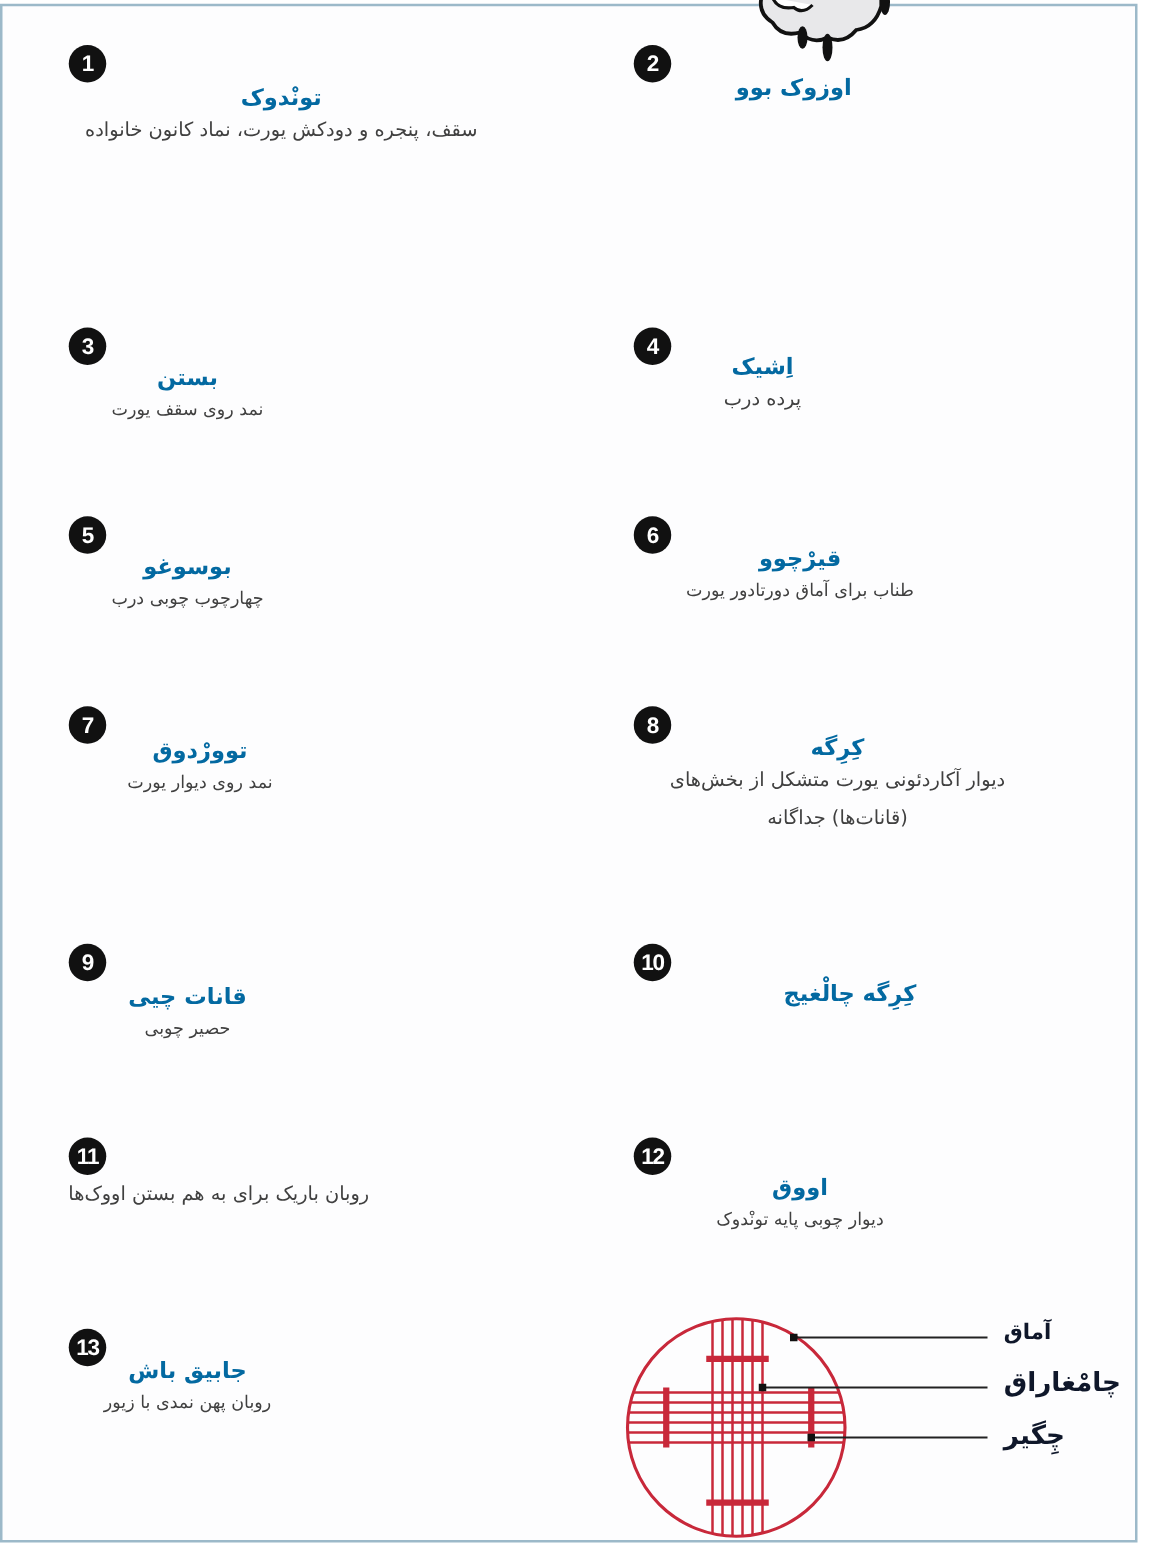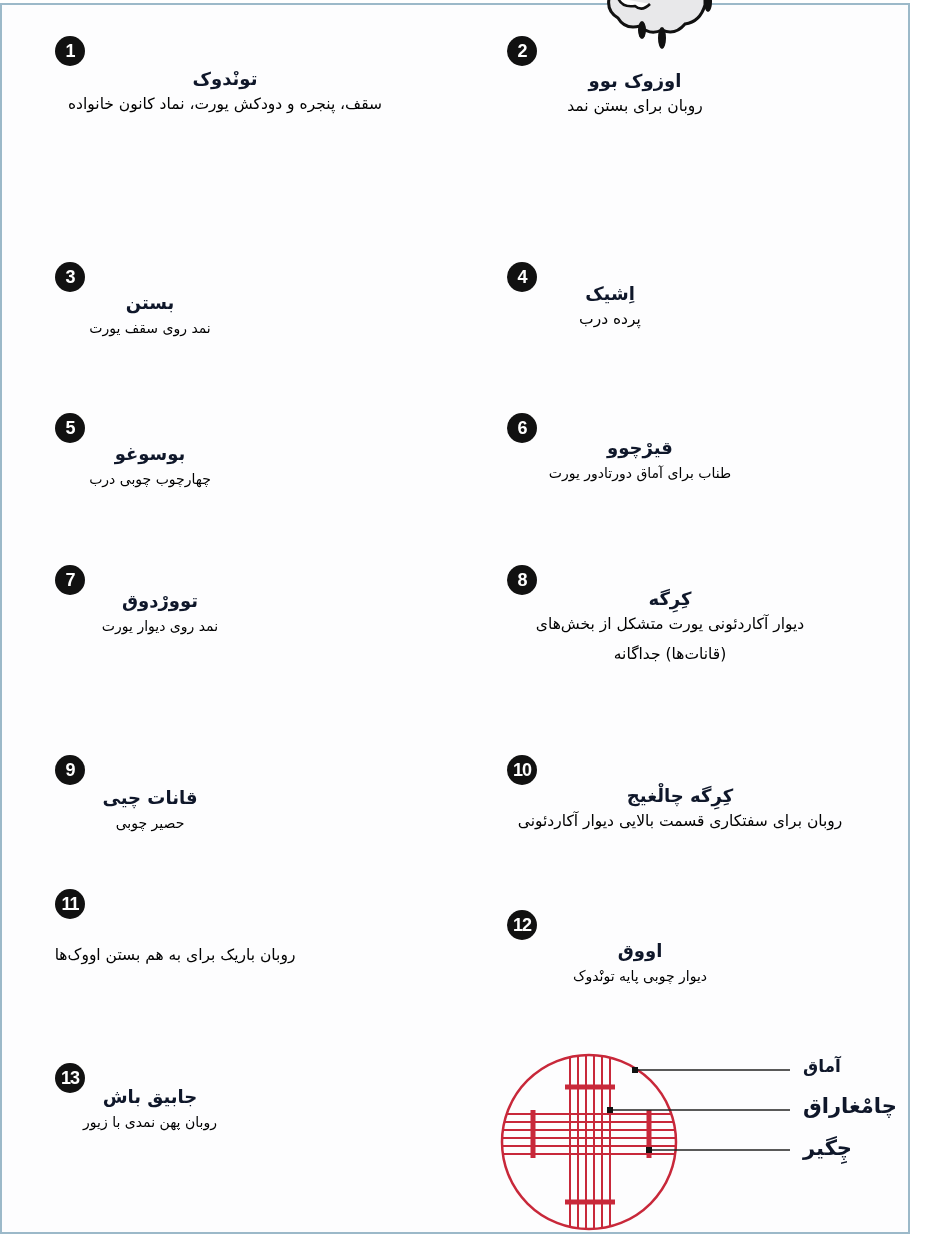--- a/index.html
+++ b/index.html
@@ -6,22 +6,22 @@
     body { width: 937px; height: 1237px; position: relative; overflow: hidden;
            font-family: "DejaVu Sans", sans-serif; color: #2a2a2a; }
     .frame { position: absolute; left: 0; top: 3px; width: 910px; height: 1231px;
              border: 2px solid #9cb9c9; background: #fdfdfe; box-sizing: border-box; }
     .item { position: absolute; direction: rtl; text-align: center; }
     .badge { position: absolute; width: 30px; height: 30px; border-radius: 50%;
              background: #111; color: #fff; font-family: "Liberation Sans", sans-serif;
              font-weight: bold; font-size: 18px; line-height: 30px; text-align: center;
              letter-spacing: -1px; }
     .title { font-family: "DejaVu Sans", sans-serif; font-weight: bold; font-size: 18px;
-             color: #0f172a; white-space: nowrap; }
-    .desc { font-family: "DejaVu Sans", sans-serif; font-size: 15.5px; color: #000000;
+             color: #0369a1; white-space: nowrap; }
+    .desc { font-family: "DejaVu Sans", sans-serif; font-size: 15.5px; color: #404040;
             white-space: nowrap; line-height: 30px; }
     .desc.small { font-size: 14px; }
     .desc.wrap { white-space: normal; }
     .sheep { position: absolute; left: 600px; top: -20px; width: 120px; height: 70px; }
     .diagram { position: absolute; left: 498px; top: 1050px; width: 400px; height: 187px; }
     .diag-label { position: absolute; direction: rtl; font-weight: bold; color: #0f172a;
                   font-family: "DejaVu Sans", sans-serif; white-space: nowrap; }
   </style>
 </head>
 <body>
@@ -36,23 +36,22 @@
   <ellipse cx="108" cy="22" rx="4" ry="10" fill="#111"></ellipse>
 </svg>
 
 <div class="badge" style="left:55px;top:36px;">1</div>
 <div class="item" style="left:40px;top:68px;width:370px;">
   <div class="title">تونْدوک</div>
   <div class="desc">سقف، پنجره و دودکش یورت، نماد کانون خانواده</div>
 </div>
 
 <div class="badge" style="left:507px;top:36px;">2</div>
-<div class="item" style="left:520px;top:70px;width:230px;">
+<div class="item" style="left:520px;top:60px;width:230px;">
   <div class="title">اوزوک بوو</div>
-  <div class="desc">روبان برای بستن نمد</div>
 </div>
 
 <div class="badge" style="left:55px;top:262px;">3</div>
 <div class="item" style="left:50px;top:292px;width:200px;">
   <div class="title">بستن</div>
   <div class="desc small">نمد روی سقف یورت</div>
 </div>
 
 <div class="badge" style="left:507px;top:262px;">4</div>
 <div class="item" style="left:540px;top:283px;width:140px;">
@@ -86,24 +85,23 @@
 
 <div class="badge" style="left:55px;top:755px;">9</div>
 <div class="item" style="left:80px;top:787px;width:140px;">
   <div class="title">قانات چیی</div>
   <div class="desc small">حصیر چوبی</div>
 </div>
 
 <div class="badge" style="left:507px;top:755px;">10</div>
 <div class="item" style="left:500px;top:785px;width:360px;">
   <div class="title">کِرِگه چالْغیج</div>
-  <div class="desc">روبان برای سفتکاری قسمت بالایی دیوار آکاردئونی</div>
 </div>
 
-<div class="badge" style="left:55px;top:889px;">11</div>
+<div class="badge" style="left:55px;top:910px;">11</div>
 <div class="item" style="left:20px;top:940px;width:310px;">
   <div class="desc">روبان باریک برای به هم بستن اووک‌ها</div>
 </div>
 
 <div class="badge" style="left:507px;top:910px;">12</div>
 <div class="item" style="left:560px;top:940px;width:160px;">
   <div class="title">اووق</div>
   <div class="desc small">دیوار چوبی پایه تونْدوک</div>
 </div>
 

